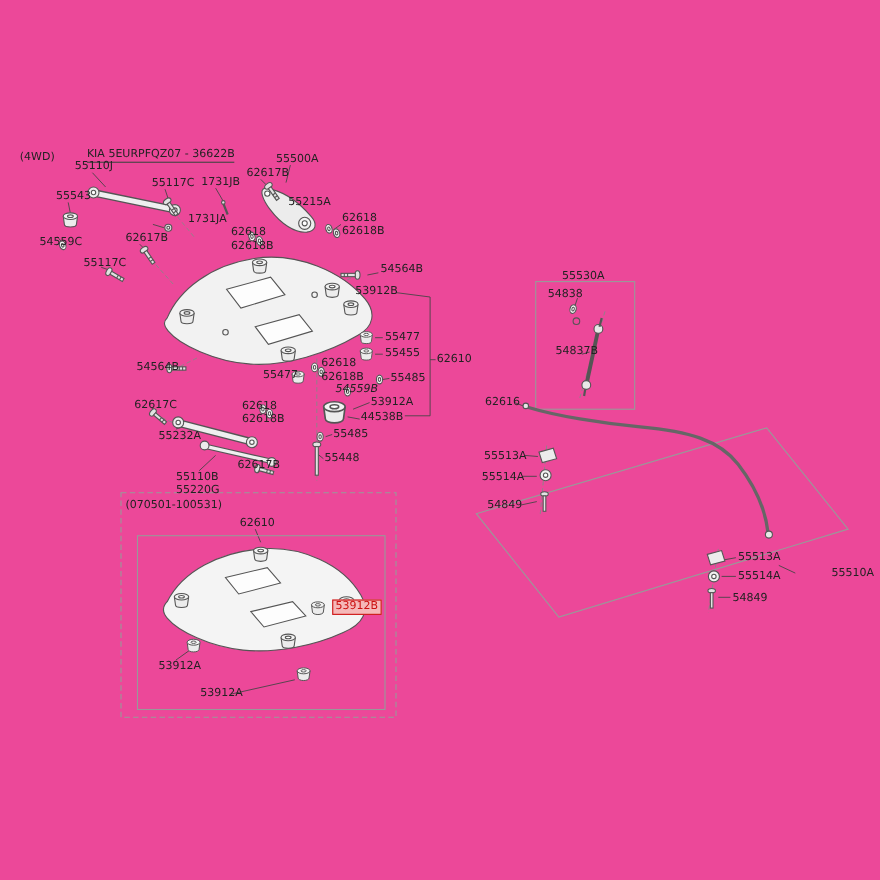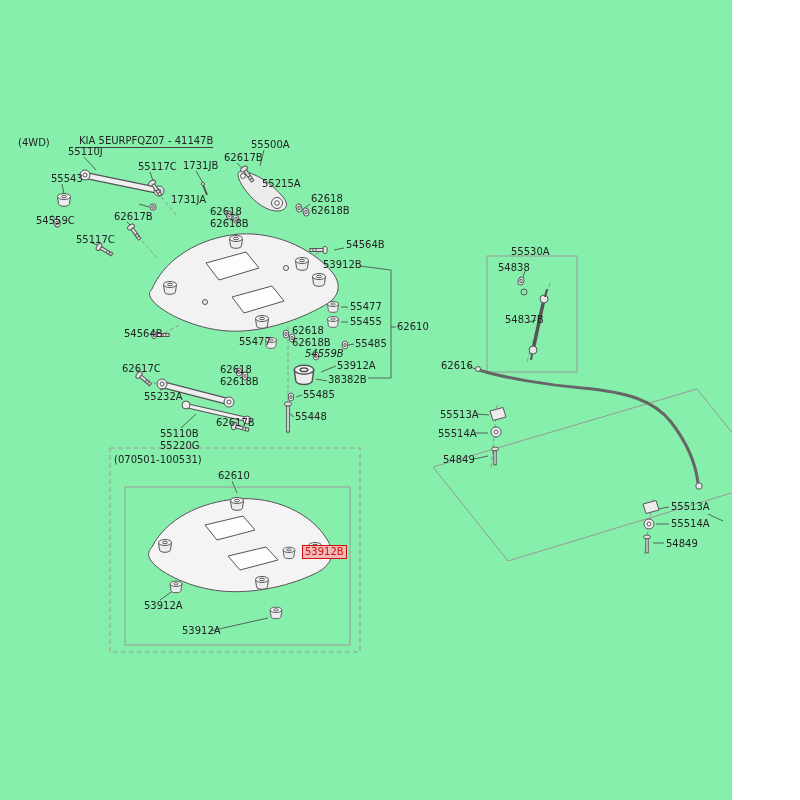--- a/index.html
+++ b/index.html
@@ -1,16 +1,16 @@
 <!DOCTYPE html>
 <html style="--highlight-text: #cc1111; --highlight-bg: #f5b8b8; --highlight-border: #cc1111; --line: #555555; --box-border: #999999;"><head>
 <meta charset="utf-8">
 <style>
   html,body{margin:0;padding:0;background:#fff;}
-  .stage{position:relative;width:732px;height:800px;background:#86efac;overflow:hidden;
+  .stage{position:relative;width:800px;height:800px;background:#ec4899;overflow:hidden;
          font-family:"DejaVu Sans","Liberation Sans",sans-serif;}
   .stage svg{position:absolute;left:0;top:0;}
   .labels span{position:absolute;display:block;}
   .drive-tag{left:18px;top:137px;font-size:10px;color:#222;}
   .catalog-header{left:79px;top:135px;font-size:10px;color:#222;
          border-bottom:1px solid #444;padding-bottom:1px;}
   .part-label{font-size:10px;color:#222;line-height:1.18;white-space:pre-line;}
   .part-label.highlight{color:var(--highlight-text,#cc1111);
          background:var(--highlight-bg,#f3b6b6);
          border:1px solid var(--highlight-border,#cc1111);
@@ -220,21 +220,21 @@
       <circle cx="649" cy="524" r="2" fill="#fff"></circle>
       <g transform="translate(647,537)">
         <ellipse cx="0" cy="0" rx="3.4" ry="2" fill="#e2e2e2"></ellipse>
         <rect x="-1.2" y="1.8" width="2.4" height="14" fill="#e2e2e2"></rect>
       </g>
     </g>
   </svg>
 
   <div class="labels">
     <span class="drive-tag">(4WD)</span>
-    <span class="catalog-header">KIA 5EURPFQZ07 - 41147B</span>
+    <span class="catalog-header">KIA 5EURPFQZ07 - 36622B</span>
 
   <span class="part-label" style="left: 68px; top: 146px;">55110J</span>
       <span class="part-label" style="left: 138px; top: 161px;">55117C</span>
       <span class="part-label" style="left: 183px; top: 160px;">1731JB</span>
       <span class="part-label" style="left: 224px; top: 152px;">62617B</span>
       <span class="part-label" style="left: 251px; top: 139px;">55500A</span>
       <span class="part-label" style="left: 51px; top: 173px;">55543</span>
       <span class="part-label" style="left: 123px; top: 194px; margin-left: 48px;">1731JA</span>
       <span class="part-label" style="left: 262px; top: 178px;">55215A</span>
       <span class="part-label" style="left: 311px; top: 193px;">62618
@@ -249,21 +249,21 @@
       <span class="part-label" style="left: 350px; top: 301px;">55477</span>
       <span class="part-label" style="left: 350px; top: 316px;">55455</span>
       <span class="part-label" style="left: 397px; top: 321px;">62610</span>
       <span class="part-label" style="left: 292px; top: 325px;">62618
 62618B</span>
       <span class="part-label" style="left: 239px; top: 336px;">55477</span>
       <span class="part-label" style="left: 355px; top: 338px;">55485</span>
       <span class="part-label" style="left: 305px; top: 348px; font-style: italic;">54559B</span>
       <span class="part-label" style="left: 124px; top: 328px;">54564B</span>
       <span class="part-label" style="left: 337px; top: 360px;">53912A</span>
-      <span class="part-label" style="left: 328px; top: 374px;">38382B</span>
+      <span class="part-label" style="left: 328px; top: 374px;">44538B</span>
       <span class="part-label" style="left: 122px; top: 363px;">62617C</span>
       <span class="part-label" style="left: 220px; top: 364px;">62618
 62618B</span>
       <span class="part-label" style="left: 144px; top: 391px;">55232A</span>
       <span class="part-label" style="left: 303px; top: 389px;">55485</span>
       <span class="part-label" style="left: 295px; top: 411px;">55448</span>
       <span class="part-label" style="left: 216px; top: 417px;">62617B</span>
       <span class="part-label" style="left: 160px; top: 428px;">55110B
 55220G</span>
       <span class="part-label" style="left: 114px; top: 454px; text-align: right;">(070501-100531)</span>

